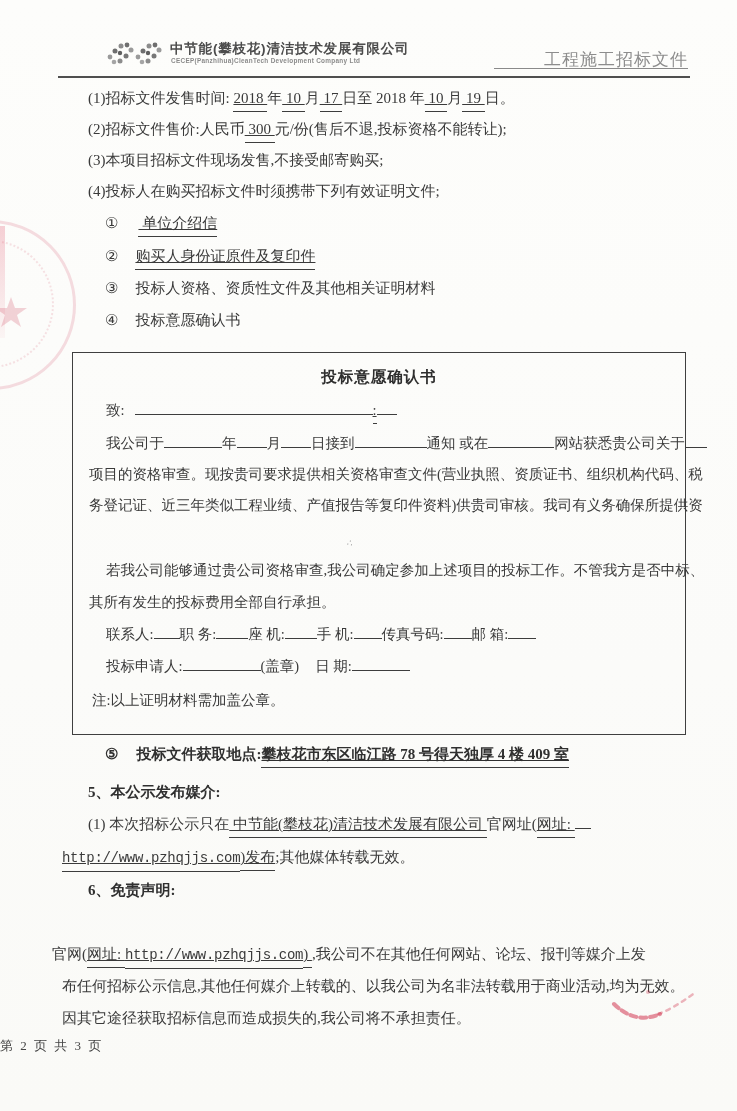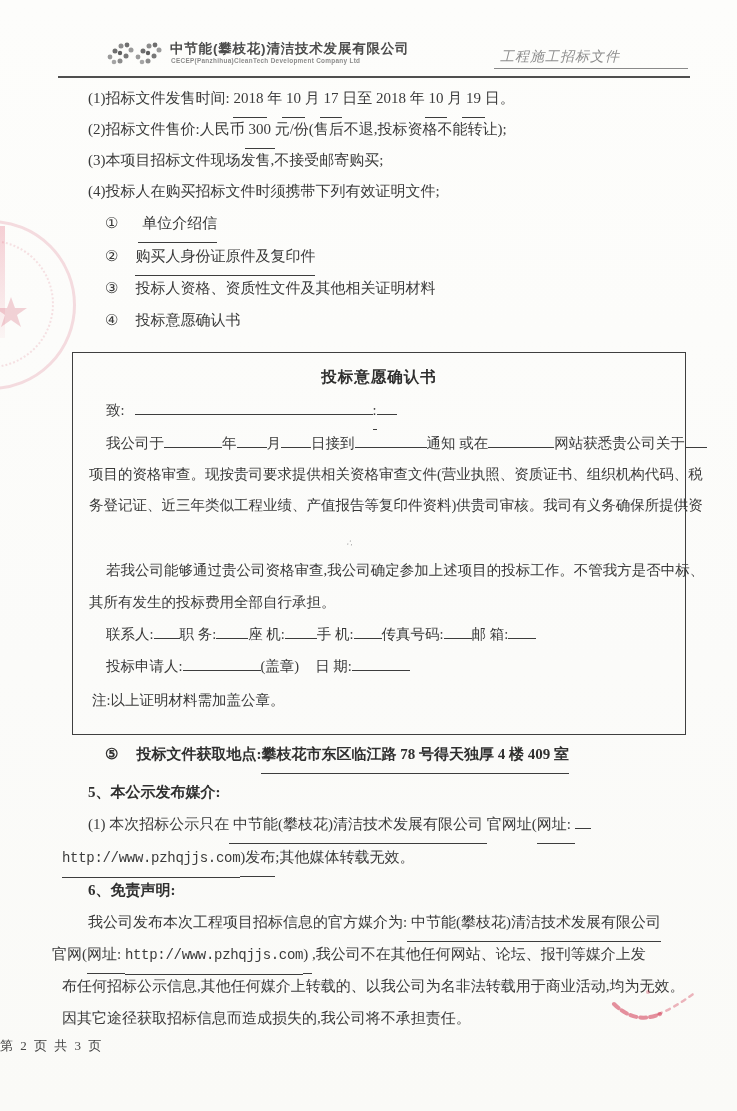--- a/index.html
+++ b/index.html
@@ -9,28 +9,28 @@
     overflow:hidden;
     font-family:"Liberation Serif","DejaVu Serif",serif;
     color:#3a3a3a;
   }
   
   .logo-icon{position:absolute;left:106px;top:40px;}
   .co-cn{position:absolute;left:170px;top:40px;font-family:"Liberation Sans","DejaVu Sans",sans-serif;
          font-weight:bold;font-size:13.5px;letter-spacing:.8px;color:#4c4c4c;white-space:nowrap;}
   .co-en{position:absolute;left:171px;top:57px;font-family:"Liberation Sans","DejaVu Sans",sans-serif;
          font-weight:bold;font-size:6.4px;letter-spacing:.3px;color:#8a8a8a;white-space:nowrap;}
-  .doc-type{position:absolute;left:500px;top:48px;width:188px;text-align:left;
-            font-style:italic;font-size:14px;color:#8d8d8d;letter-spacing:1px;white-space:nowrap;}
+  .doc-type{position:absolute;left:500px;top:48px;width:188px;text-align:right;
+            font-size:17px;color:#8d8d8d;letter-spacing:1px;white-space:nowrap;}
   .doc-type-rule{position:absolute;left:494px;top:68px;width:194px;height:1px;background:#8a8a8a;}
   .header-rule{position:absolute;left:58px;top:76px;width:632px;height:2px;background:#4f4f4f;}
   
   .line{position:absolute;font-size:15px;line-height:20px;white-space:nowrap;color:#3a3a3a;}
   .b{font-weight:bold;color:#303030;}
-  .u{border-bottom:1.2px solid #3d3d3d;padding-bottom:11px;}
+  .u{border-bottom:1.2px solid #3d3d3d;padding-bottom:5px;text-decoration:underline;}
   .m{font-family:"Liberation Mono","DejaVu Sans Mono",monospace;font-size:14px;letter-spacing:-.3px;}
   .bl{display:inline-block;border-bottom:1.2px solid #3d3d3d;height:14px;vertical-align:baseline;}
   .gap{display:inline-block;height:1px;}
   
   .box{position:absolute;left:72px;top:352px;width:612px;height:381px;border:1.6px solid #3f3f3f;}
   .box .line{font-size:14.5px;}
   .box-title{position:absolute;left:0;right:0;top:14px;text-align:center;font-weight:bold;
              font-size:15.5px;color:#2e2e2e;letter-spacing:1px;}
   
   .footer{position:absolute;left:0;right:0;top:1037px;font-size:13px;
@@ -102,21 +102,20 @@
     <div class="line" style="left:19px;top:337px"><span>注:以上证明材料需加盖公章。</span></div>
   </div>
 
   <div class="line" style="left:105px;top:744px"><span class="b">⑤</span><span class="gap" style="width: 18px;"></span><span class="b">投标文件获取地点:</span><span class="u b">攀枝花市东区临江路 78 号得天独厚 4 楼 409 室</span></div>
 
   <div class="line" style="left:88px;top:782px"><span class="b">5、本公示发布媒介:</span></div>
   <div class="line" style="left:88px;top:814px"><span>(1) 本次招标公示只在</span><span class="u"> 中节能(攀枝花)清洁技术发展有限公司 </span><span>官网址(</span><span class="u">网址: </span><span class="bl" style="width: 16px;"></span></div>
   <div class="line" style="left:62px;top:847px"><span class="u m">http://www.pzhqjjs.com</span><span class="u">)发布</span><span>;其他媒体转载无效。</span></div>
 
   <div class="line" style="left:88px;top:880px"><span class="b">6、免责声明:</span></div>
-  <div class="line" style="left:88px;top:912px"><span>我公司发布本次工程项目招标信息的官方媒介为:</span><span class="u"> 中节能(攀枝花)清洁技术发展有限公司</span></div>
   <div class="line" style="left:52px;top:944px"><span>官网(</span><span class="u">网址: </span><span class="u m">http://www.pzhqjjs.com</span><span class="u">) </span><span>,我公司不在其他任何网站、论坛、报刊等媒介上发</span></div>
   <div class="line" style="left:62px;top:1008px"><span>因其它途径获取招标信息而造成损失的,我公司将不承担责任。</span></div>
   <div class="line" style="left:62px;top:976px"><span>布任何招标公示信息,其他任何媒介上转载的、以我公司为名非法转载用于商业活动,均为无效。</span></div>
 
   <div class="footer">第 2 页 共 3 页</div>
 
   <div class="seal-circle"></div>
   <div class="seal-circle-inner"></div>
   <div class="seal-smear"></div>
   <svg class="seal-star" width="34" height="34" viewBox="0 0 34 34">

